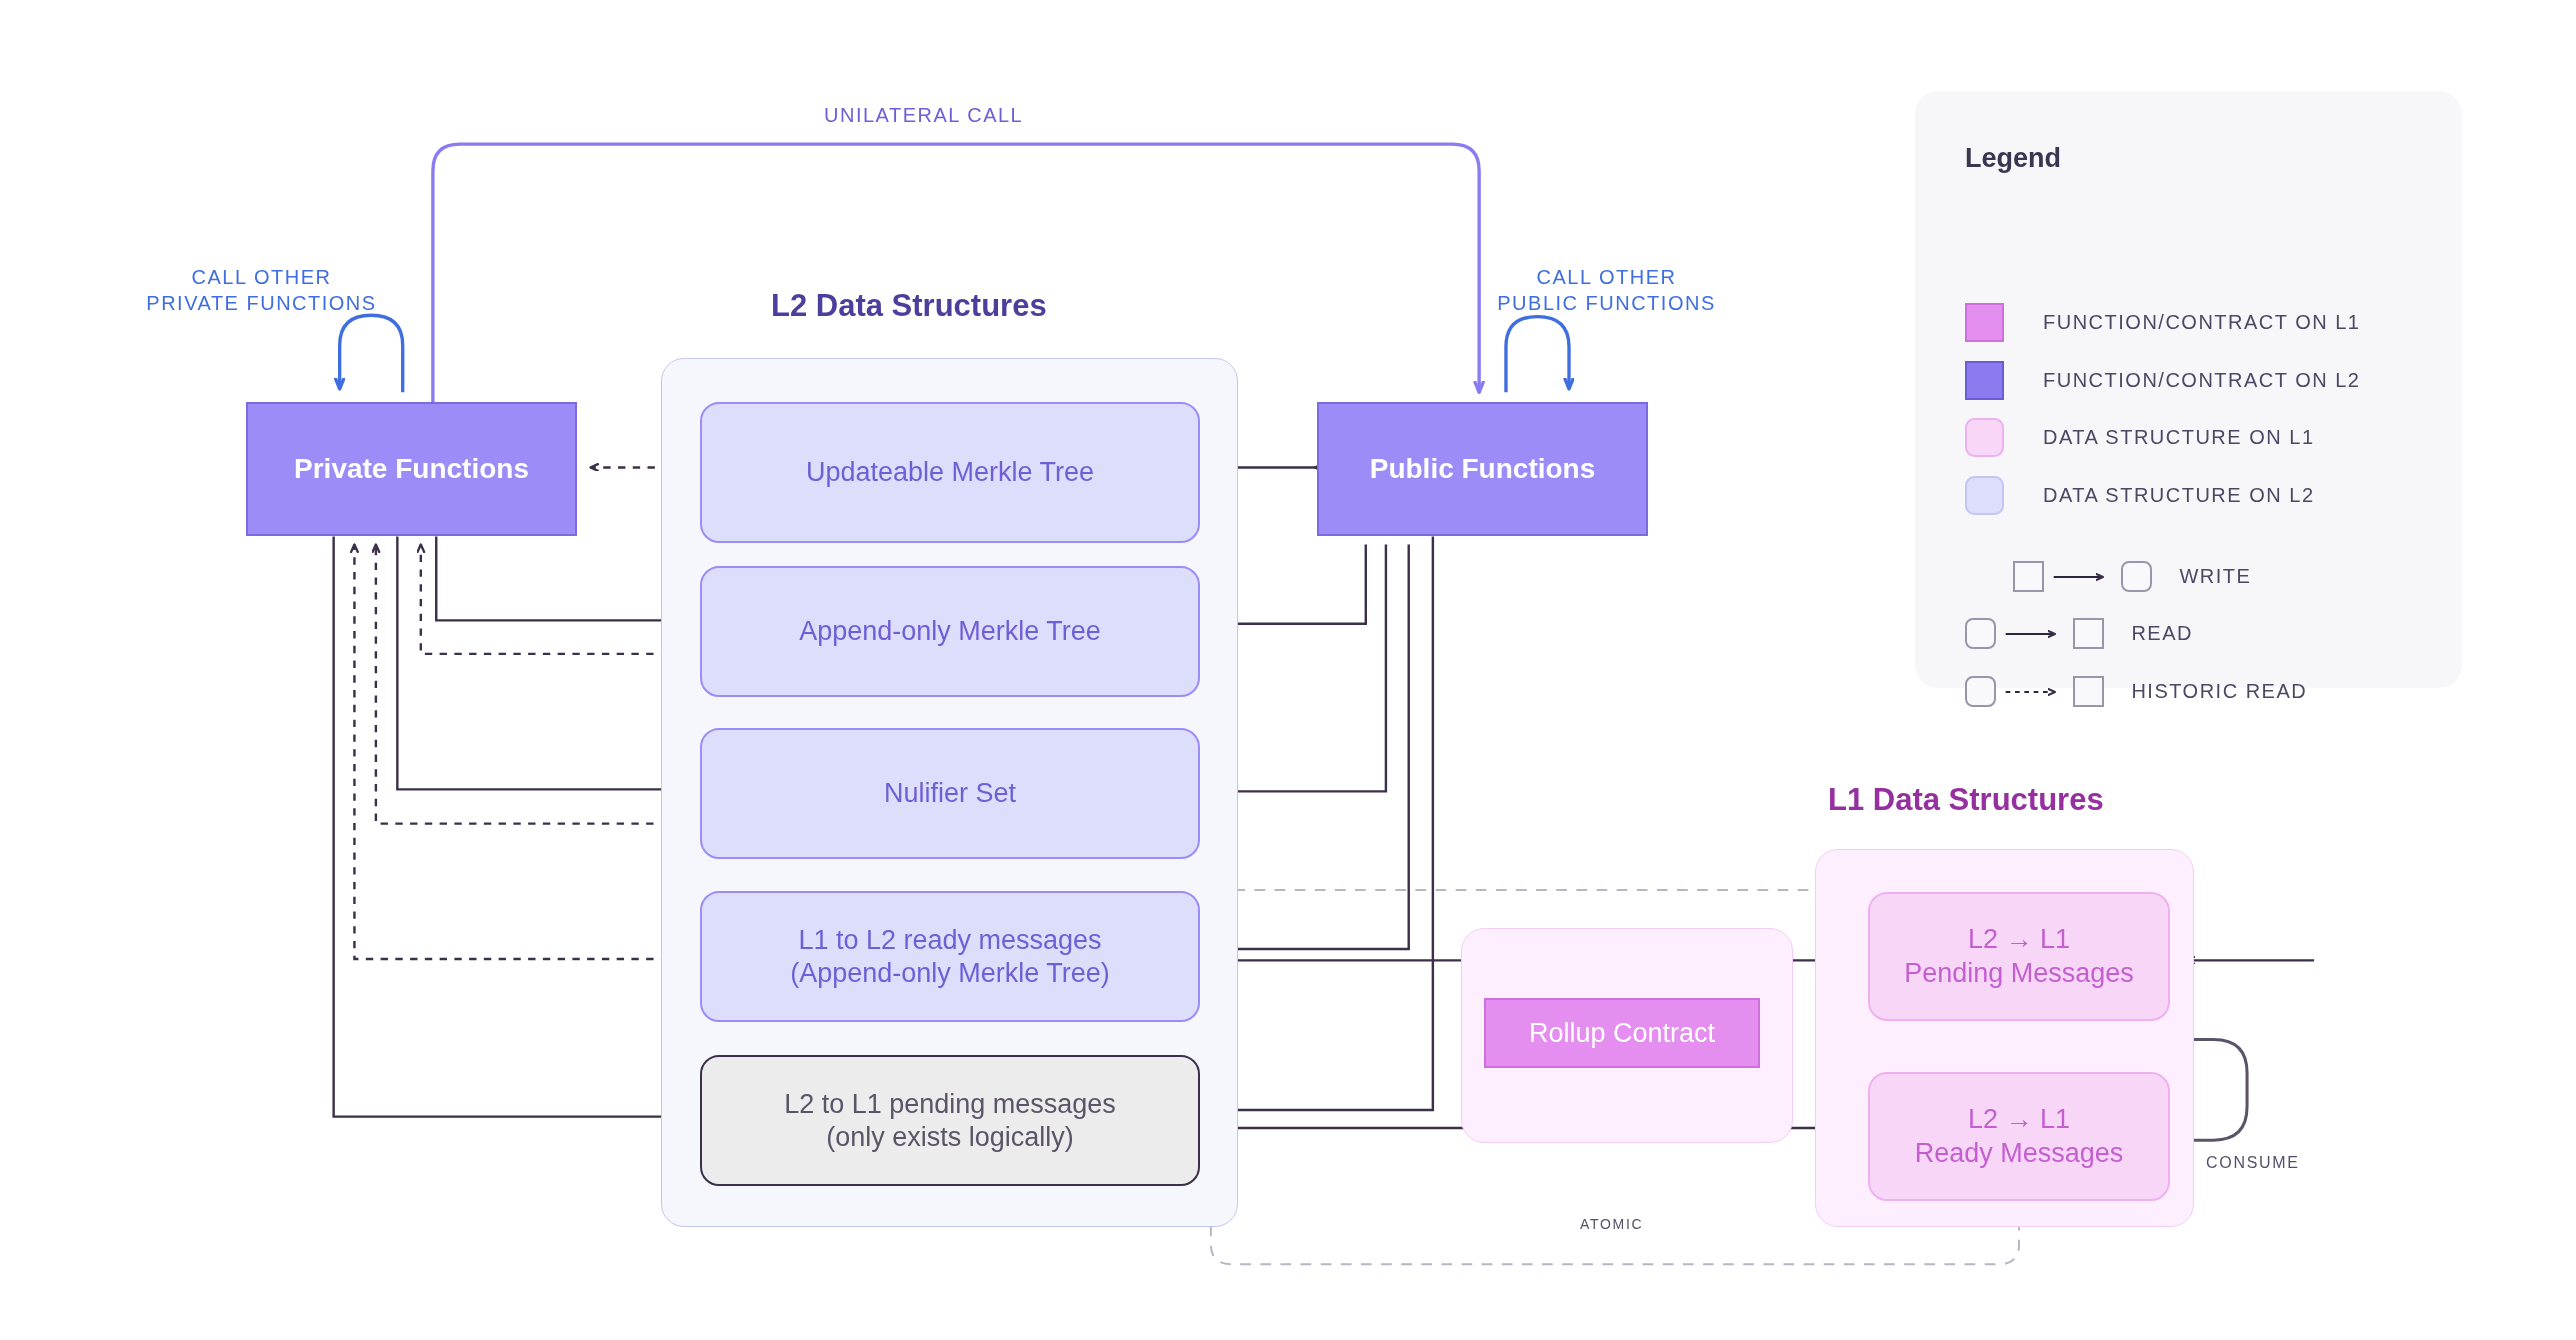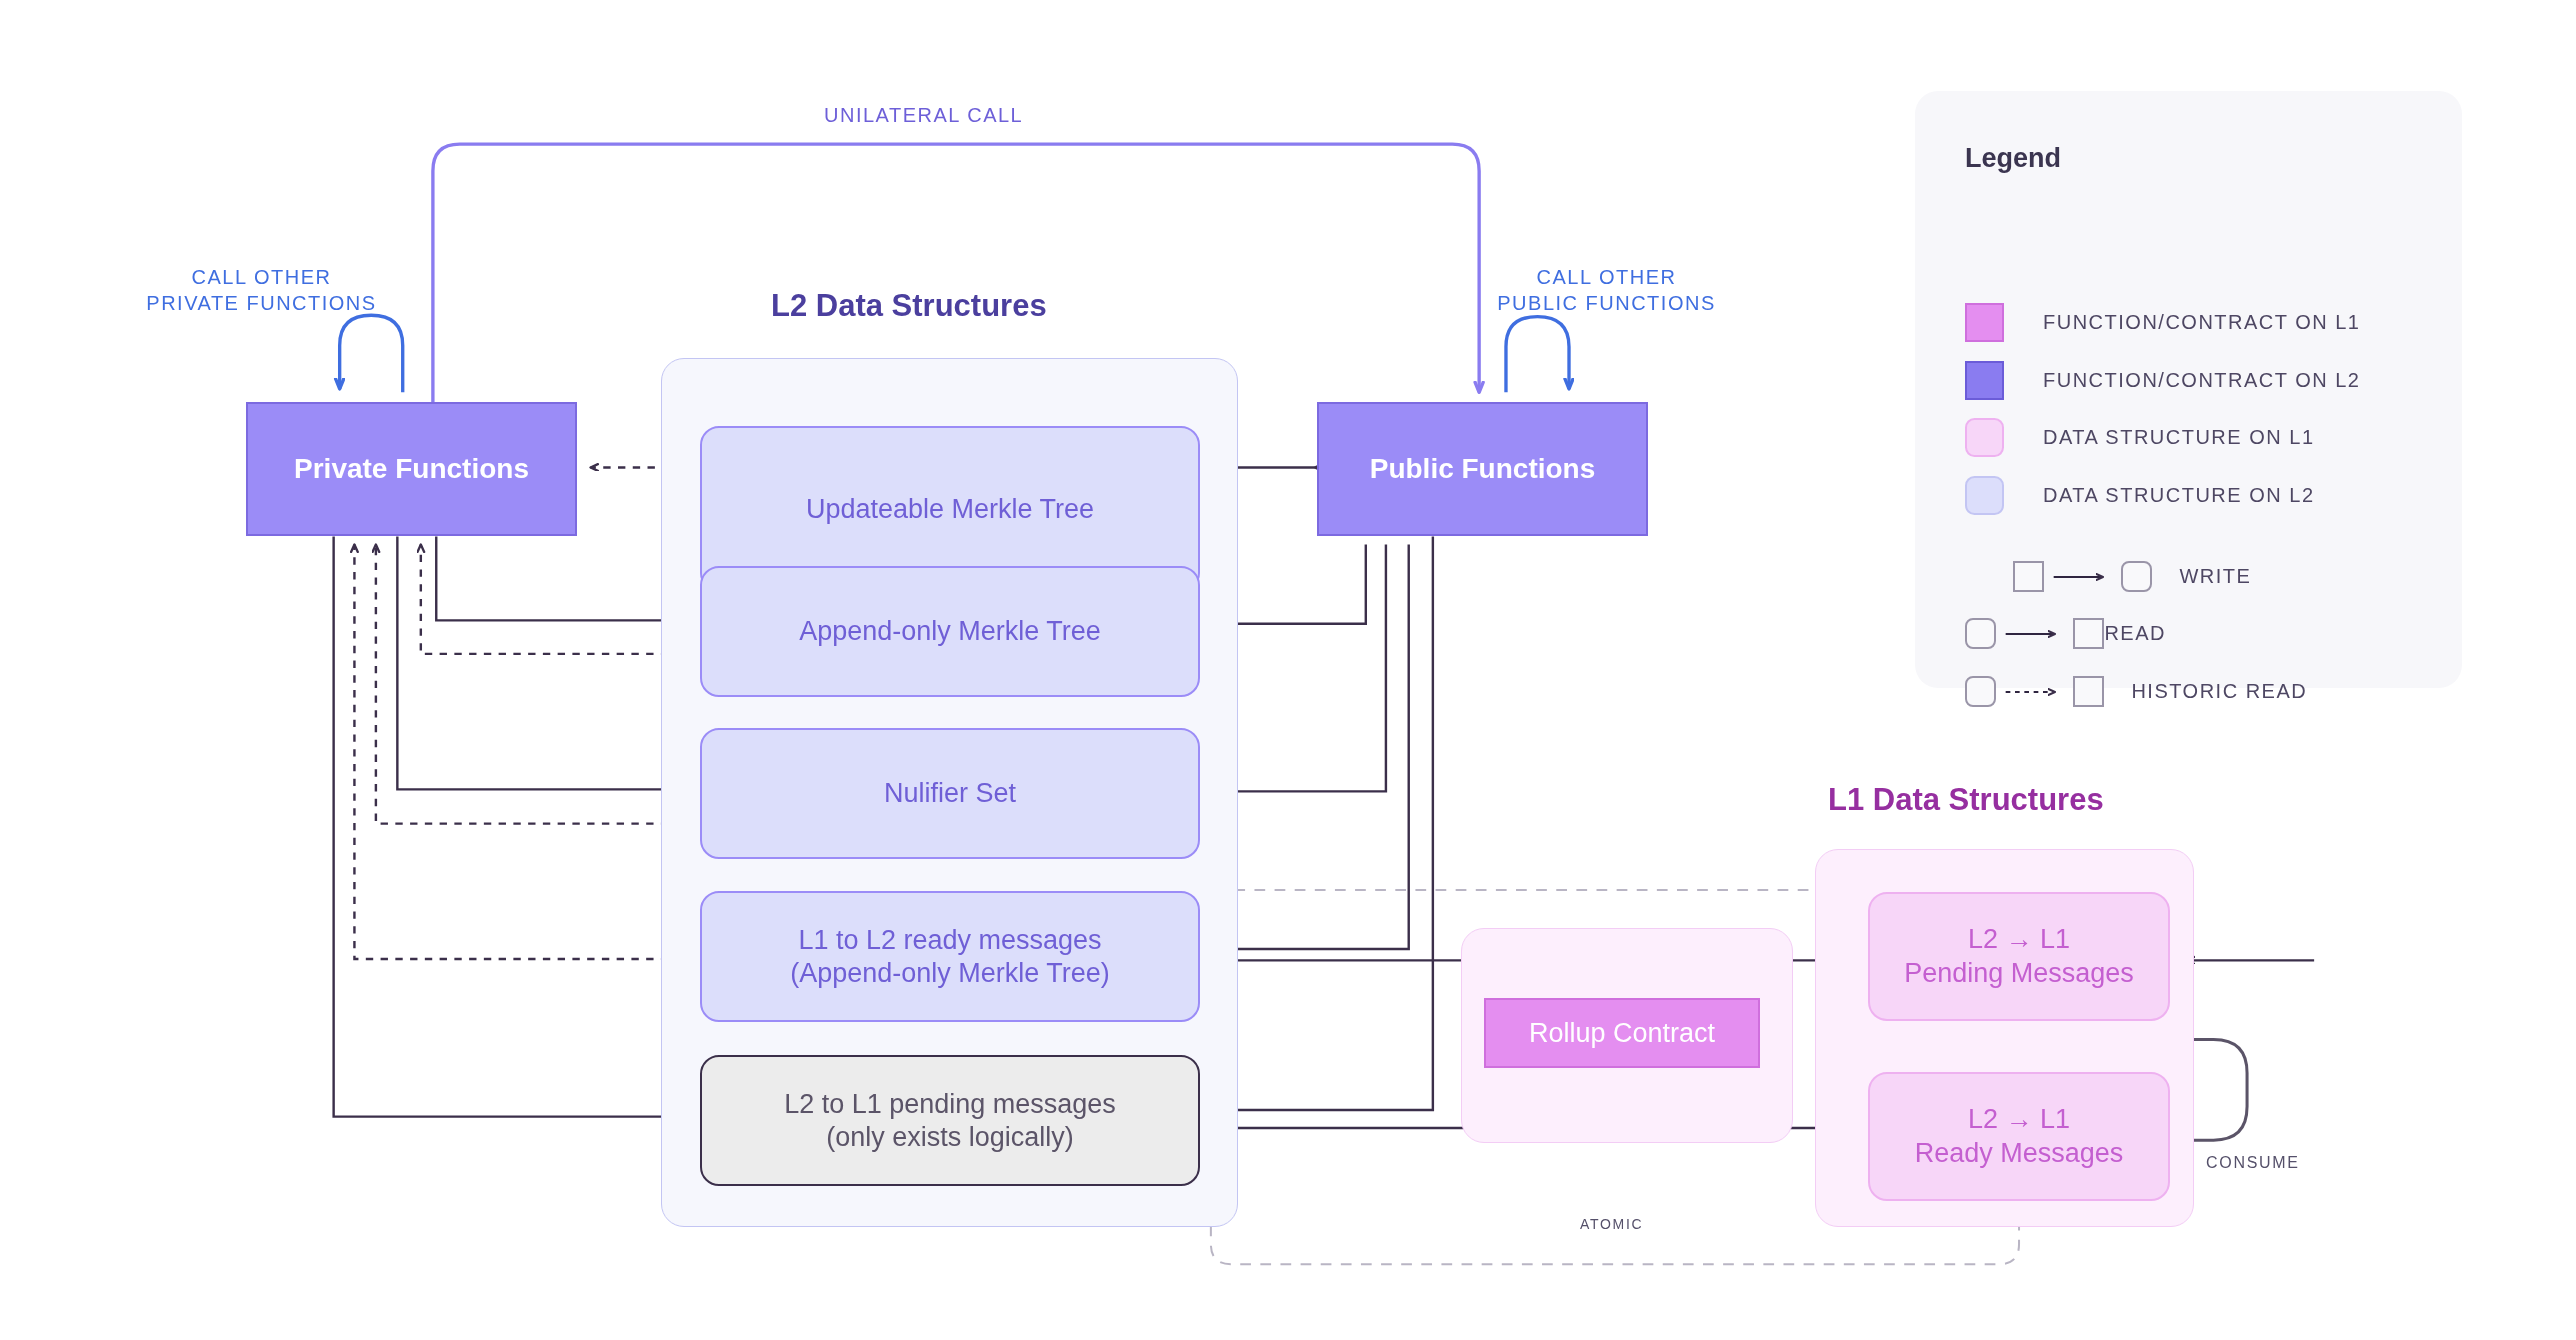--- a/index.html
+++ b/index.html
@@ -153,21 +153,21 @@
 
   <div class="grp-title title-l1" style="left:1828px;top:782px;">L1 Data Structures</div>
 
   <div class="node fn-l2" style="left:246px;top:402px;width:331px;height:134px;font-size:28px;">Private Functions</div>
 
   <div class="node fn-l2" style="left:1317px;top:402px;width:331px;height:134px;font-size:28px;">Public Functions</div>
 
   <div class="node fn-l1" style="left:1484px;top:998px;width:276px;height:70px;font-size:27px;">Rollup Contract</div>
 
 
-  <div class="node ds-l2" style="left:700px;top:402px;width:500px;height:166px;font-size:27px;margin-top:24px;">Updateable Merkle Tree</div>
+  <div class="node ds-l2" style="left:700px;top:402px;width:500px;height:141px;font-size:27px;">Updateable Merkle Tree</div>
 
   <div class="node ds-l2" style="left:700px;top:566px;width:500px;height:131px;font-size:27px;">Append-only Merkle Tree</div>
 
   <div class="node ds-l2" style="left:700px;top:728px;width:500px;height:131px;font-size:27px;">Nulifier Set</div>
 
   <div class="node ds-l2" style="left:700px;top:891px;width:500px;height:131px;font-size:27px;flex-direction:column;line-height:1.22;">
     <span>L1 to L2 ready messages</span>
     <span>(Append-only Merkle Tree)</span>
   </div>
 
@@ -234,21 +234,21 @@
       <span class="mini-box rnd"></span>
       <span class="legend-txt" style="margin-left:27px;">WRITE</span>
     </div>
 
     <div class="legend-row" style="position:absolute;left:50px;top:527px;">
       <span class="mini-box rnd"></span>
       <svg width="64" height="16" style="margin:0 6.7px;" viewBox="0 0 96 24">
         <path d="M4,12 L78,12" stroke="#2f2540" stroke-width="3.2" fill="none" marker-end="url(#ahs)"></path>
       </svg>
       <span class="mini-box"></span>
-      <span class="legend-txt" style="text-align:center;">READ</span>
+      <span class="legend-txt" style="margin-left:27px;text-align:center;">READ</span>
     </div>
 
     <div class="legend-row" style="position:absolute;left:50px;top:585px;">
       <span class="mini-box rnd"></span>
       <svg width="64" height="16" style="margin:0 6.7px;" viewBox="0 0 96 24">
         <path d="M4,12 L78,12" stroke="#2f2540" stroke-width="3.2" fill="none" stroke-dasharray="7 7" marker-end="url(#ahs)"></path>
       </svg>
       <span class="mini-box"></span>
       <span class="legend-txt" style="margin-left:27px;">HISTORIC READ</span>
     </div>

